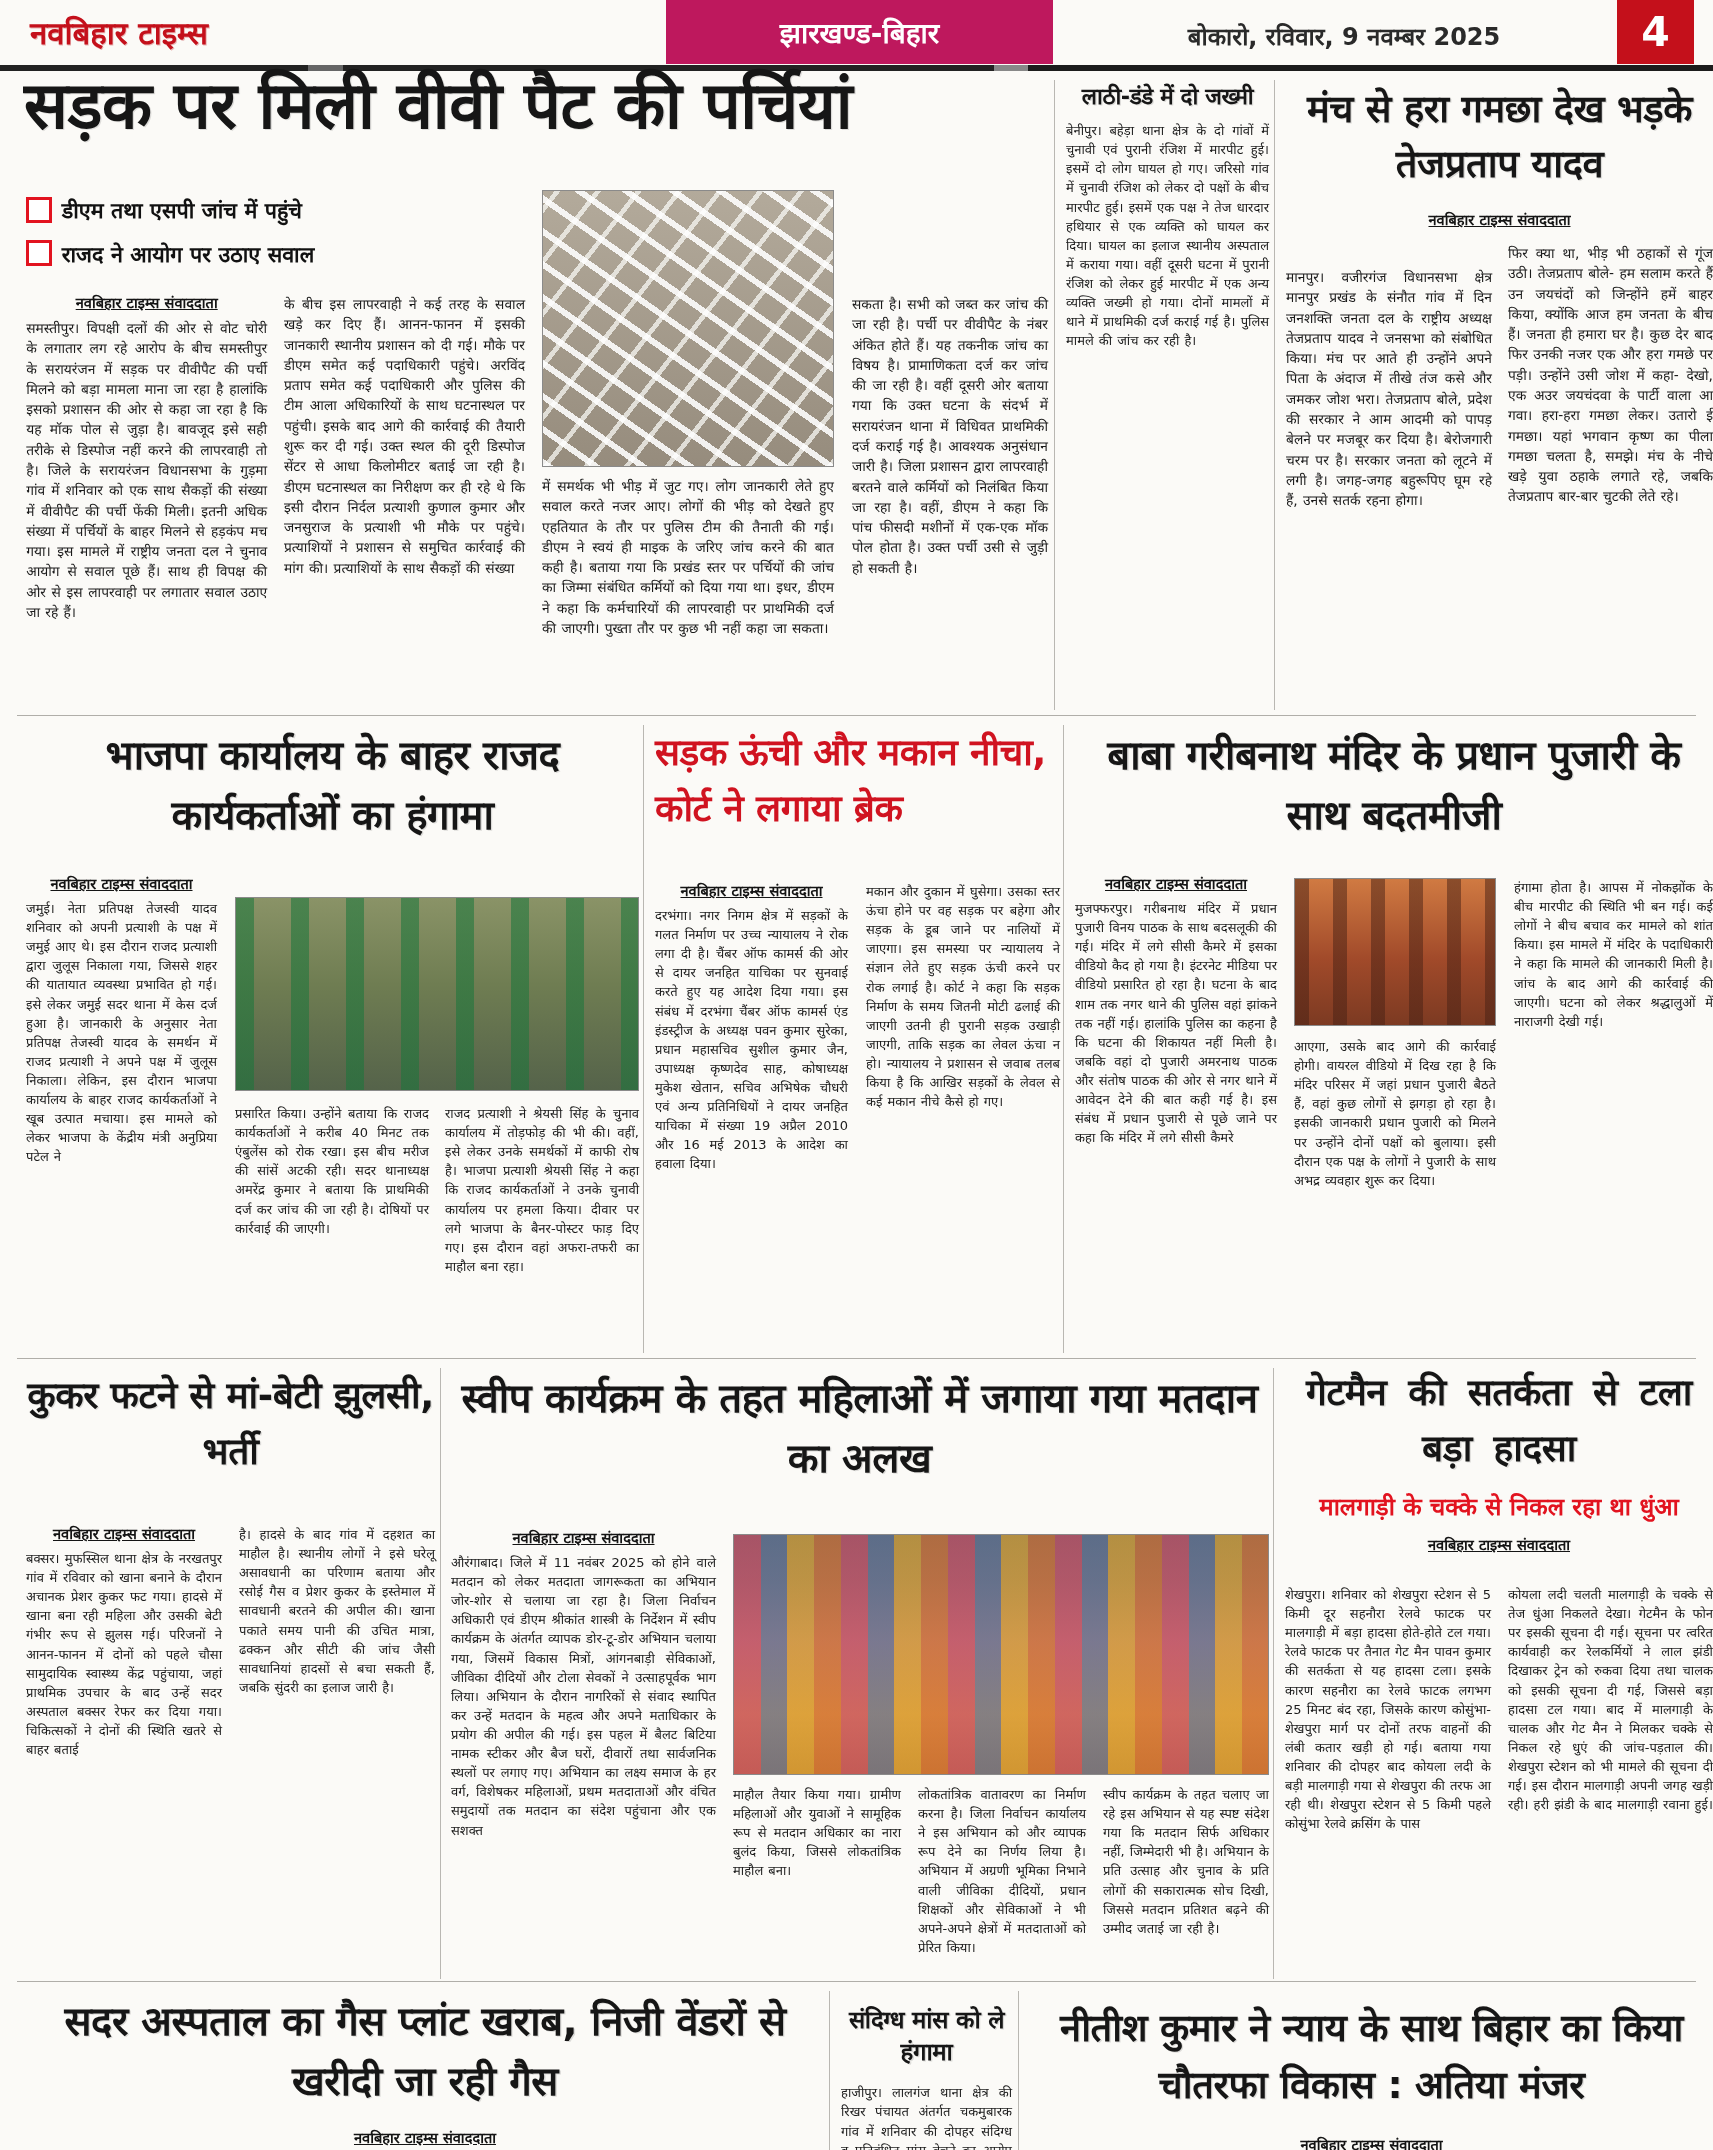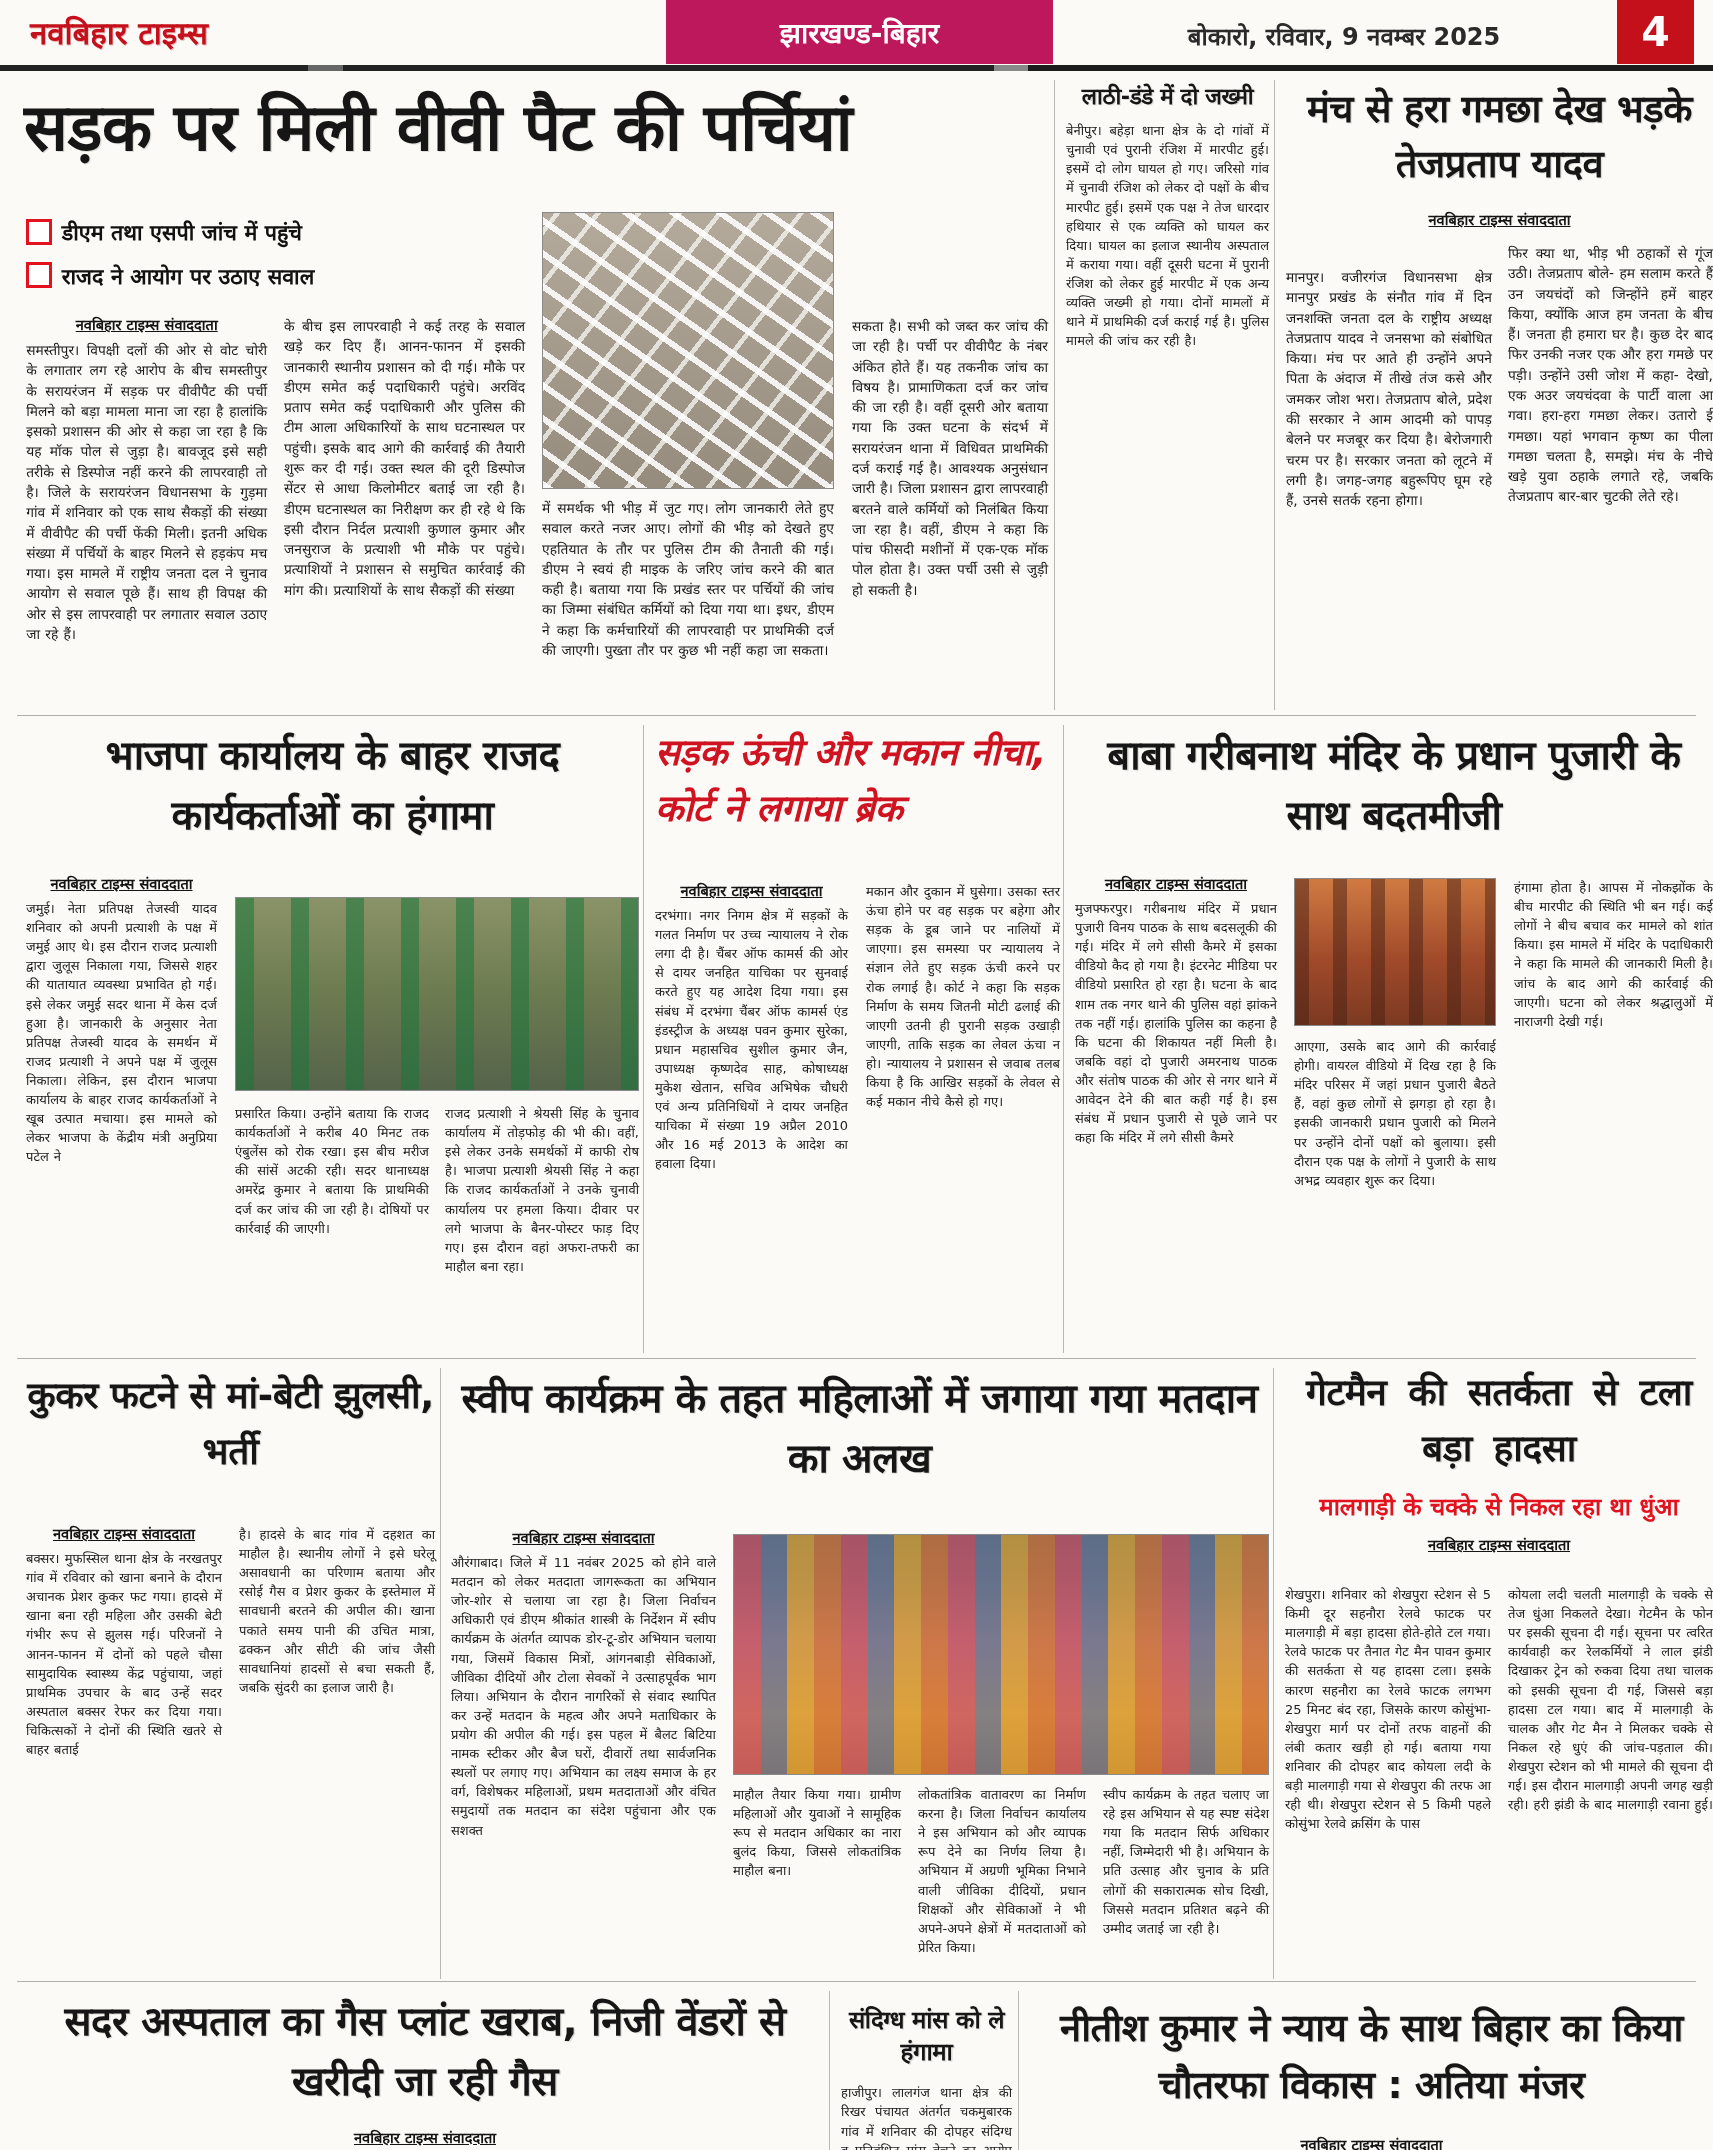--- a/index.html
+++ b/index.html
@@ -1,20 +1,20 @@
 <!DOCTYPE html>
 <html lang="hi" style="font-size:6.9px"><head>
 <meta charset="utf-8">
 <style>
   html,body{margin:0;padding:0;}
   body{background:#e8e6e1;font-family:"DejaVu Sans","Liberation Sans",sans-serif;}
   #page{position:relative;width:1713px;height:2678px;background:#fbfaf7;overflow:hidden;margin:0 auto;}
   .abs{position:absolute;}
   .hl{font-weight:700;color:#161616;line-height:1.12;letter-spacing:-0.4px;text-shadow:1.3px 1.3px 0 rgba(0,0,0,0.12);}
-  .hl.red{color:#d01320;text-shadow:none;font-style:italic;}
+  .hl.red{color:#d01320;text-shadow:none;}
   .center{text-align:center;}
   .byline{font-weight:700;text-decoration:underline;text-align:center;font-size:14.6px;color:#141414;margin-bottom:6px;}
   .body{font-size:13.8px;line-height:1.47;text-align:justify;color:#1b1b1b;word-spacing:0.9px;}
   .body.small{font-size:13px;}
   .photo{border:0.4px solid #8a8a8a;box-sizing:border-box;}
   .vdiv{width:0.9px;background:#b9b7b2;}
   .hdiv{height:0.9px;background:#b0aea9;}
   .bullet-row{display:flex;align-items:center;gap:9.5px;margin-bottom:14.6px;}
   .bullet-sq{width:20px;height:20px;border:3.9px solid #e2131f;background:#fff;flex:0 0 auto;}
   .bullet-tx{font-size:21.5px;font-weight:700;color:#111;}
@@ -31,21 +31,21 @@
     <div class="abs" style="left:666px;top:0;width:387px;height:64px;background:#be185d;display:flex;align-items:center;justify-content:center;">
       <span style="color:#fff;font-size:28px;font-weight:700;">झारखण्ड-बिहार</span>
     </div>
     <div class="abs" style="left:1118px;top:19px;width:452px;text-align:center;font-size:24px;font-weight:700;color:#2a2a2a;">बोकारो, रविवार, 9 नवम्बर 2025</div>
     <div class="abs" style="left:1617px;top:0;width:77px;height:64px;background:#c4101b;display:flex;align-items:center;justify-content:center;">
       <span style="color:#fff;font-size:41px;font-weight:700;">4</span>
     </div>
   </div>
   <div id="masthead-rule" class="abs" style="left:0;top:65px;width:1713px;height:6px;"></div>
 
-  <div class="abs" style="left:24px;top:92px;width:1024px;height:637px;">
+  <div class="abs" style="left:24px;top:70px;width:1024px;height:637px;">
     <div class="hl" style="font-size:65px;white-space:nowrap;">सड़क पर मिली वीवी पैट की पर्चियां</div>
     <div class="abs" style="left:2.2px;top:125px;width:426px;">
       <div class="bullet-row">
         <span class="bullet-sq"></span>
         <span class="bullet-tx">डीएम तथा एसपी जांच में पहुंचे</span>
       </div>
       <div class="bullet-row">
         <span class="bullet-sq"></span>
         <span class="bullet-tx">राजद ने आयोग पर उठाए सवाल</span>
       </div>

